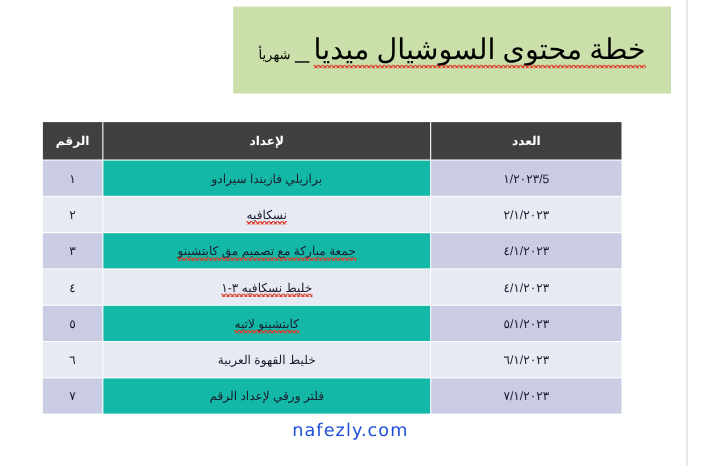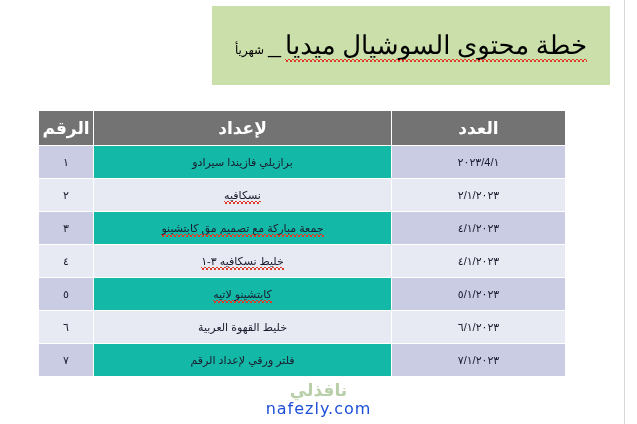--- a/index.html
+++ b/index.html
@@ -79,23 +79,23 @@
     position: absolute;
     left: 38px;
     top: 110px;
     width: 524px;
     border-collapse: separate;
     border-spacing: 1px;
     background: #ffffff;
     table-layout: fixed;
   }
   #plan-table th {
-    background: #737373;
+    background: #404040;
     color: #ffffff;
-    font-size: 17px;
+    font-size: 11px;
     font-weight: bold;
     height: 34px;
     text-align: center;
     vertical-align: middle;
     padding: 0;
     border: 0;
   }
   #plan-table td {
     height: 32px;
     font-size: 11px;
@@ -177,21 +177,21 @@
   </colgroup>
   <thead>
     <tr>
       <th class="col-count">العدد</th>
       <th class="col-content">لإعداد</th>
       <th class="col-num">الرقم</th>
     </tr>
   </thead>
   <tbody id="table-body">
       <tr>
-        <td class="col-count count-cell fill-lav-dark">١/4/٢٠٢٣</td>
+        <td class="col-count count-cell fill-lav-dark">5/١/٢٠٢٣</td>
         <td class="col-content fill-green"><span class="content-text">برازيلي فازيندا سيرادو</span></td>
         <td class="col-num num-cell fill-lav-dark">١</td>
       </tr>
       <tr>
         <td class="col-count count-cell fill-lav-light">٢/١/٢٠٢٣</td>
         <td class="col-content fill-lav-light"><span class="content-text sp-err">نسكافيه</span></td>
         <td class="col-num num-cell fill-lav-light">٢</td>
       </tr>
       <tr>
         <td class="col-count count-cell fill-lav-dark">٤/١/٢٠٢٣</td>
@@ -215,15 +215,14 @@
       </tr>
       <tr>
         <td class="col-count count-cell fill-lav-dark">٧/١/٢٠٢٣</td>
         <td class="col-content fill-green"><span class="content-text">فلتر ورقي لإعداد الرقم</span></td>
         <td class="col-num num-cell fill-lav-dark">٧</td>
       </tr>
     </tbody>
 </table>
 
 <div id="watermark">
-  <span id="watermark-ar">نافذلي</span>
   <span id="watermark-en">nafezly.com</span>
 </div>
 
 </body></html>

